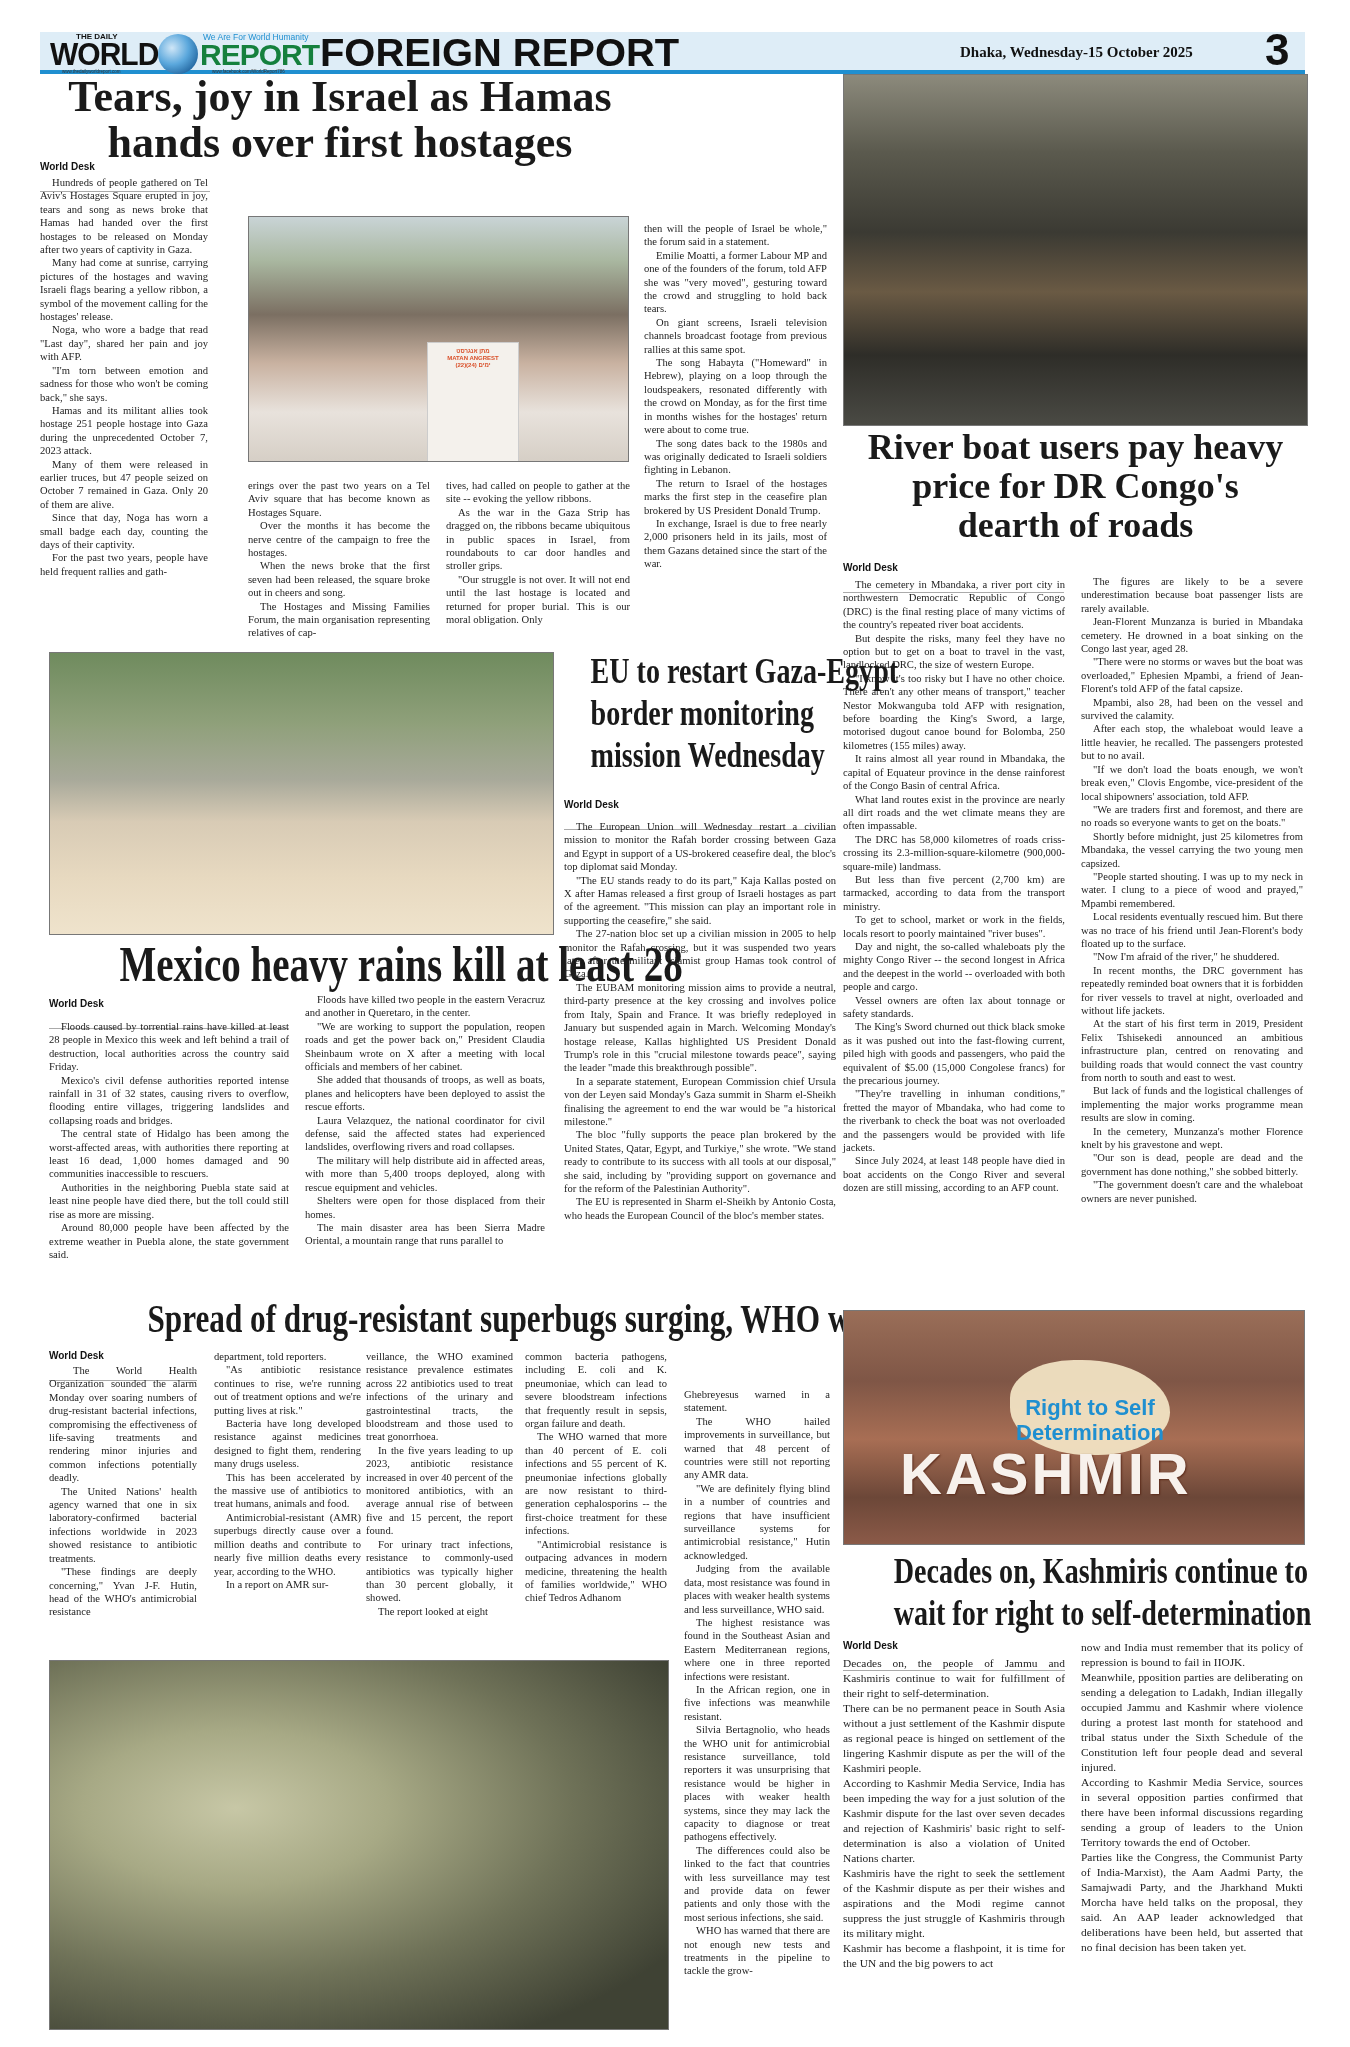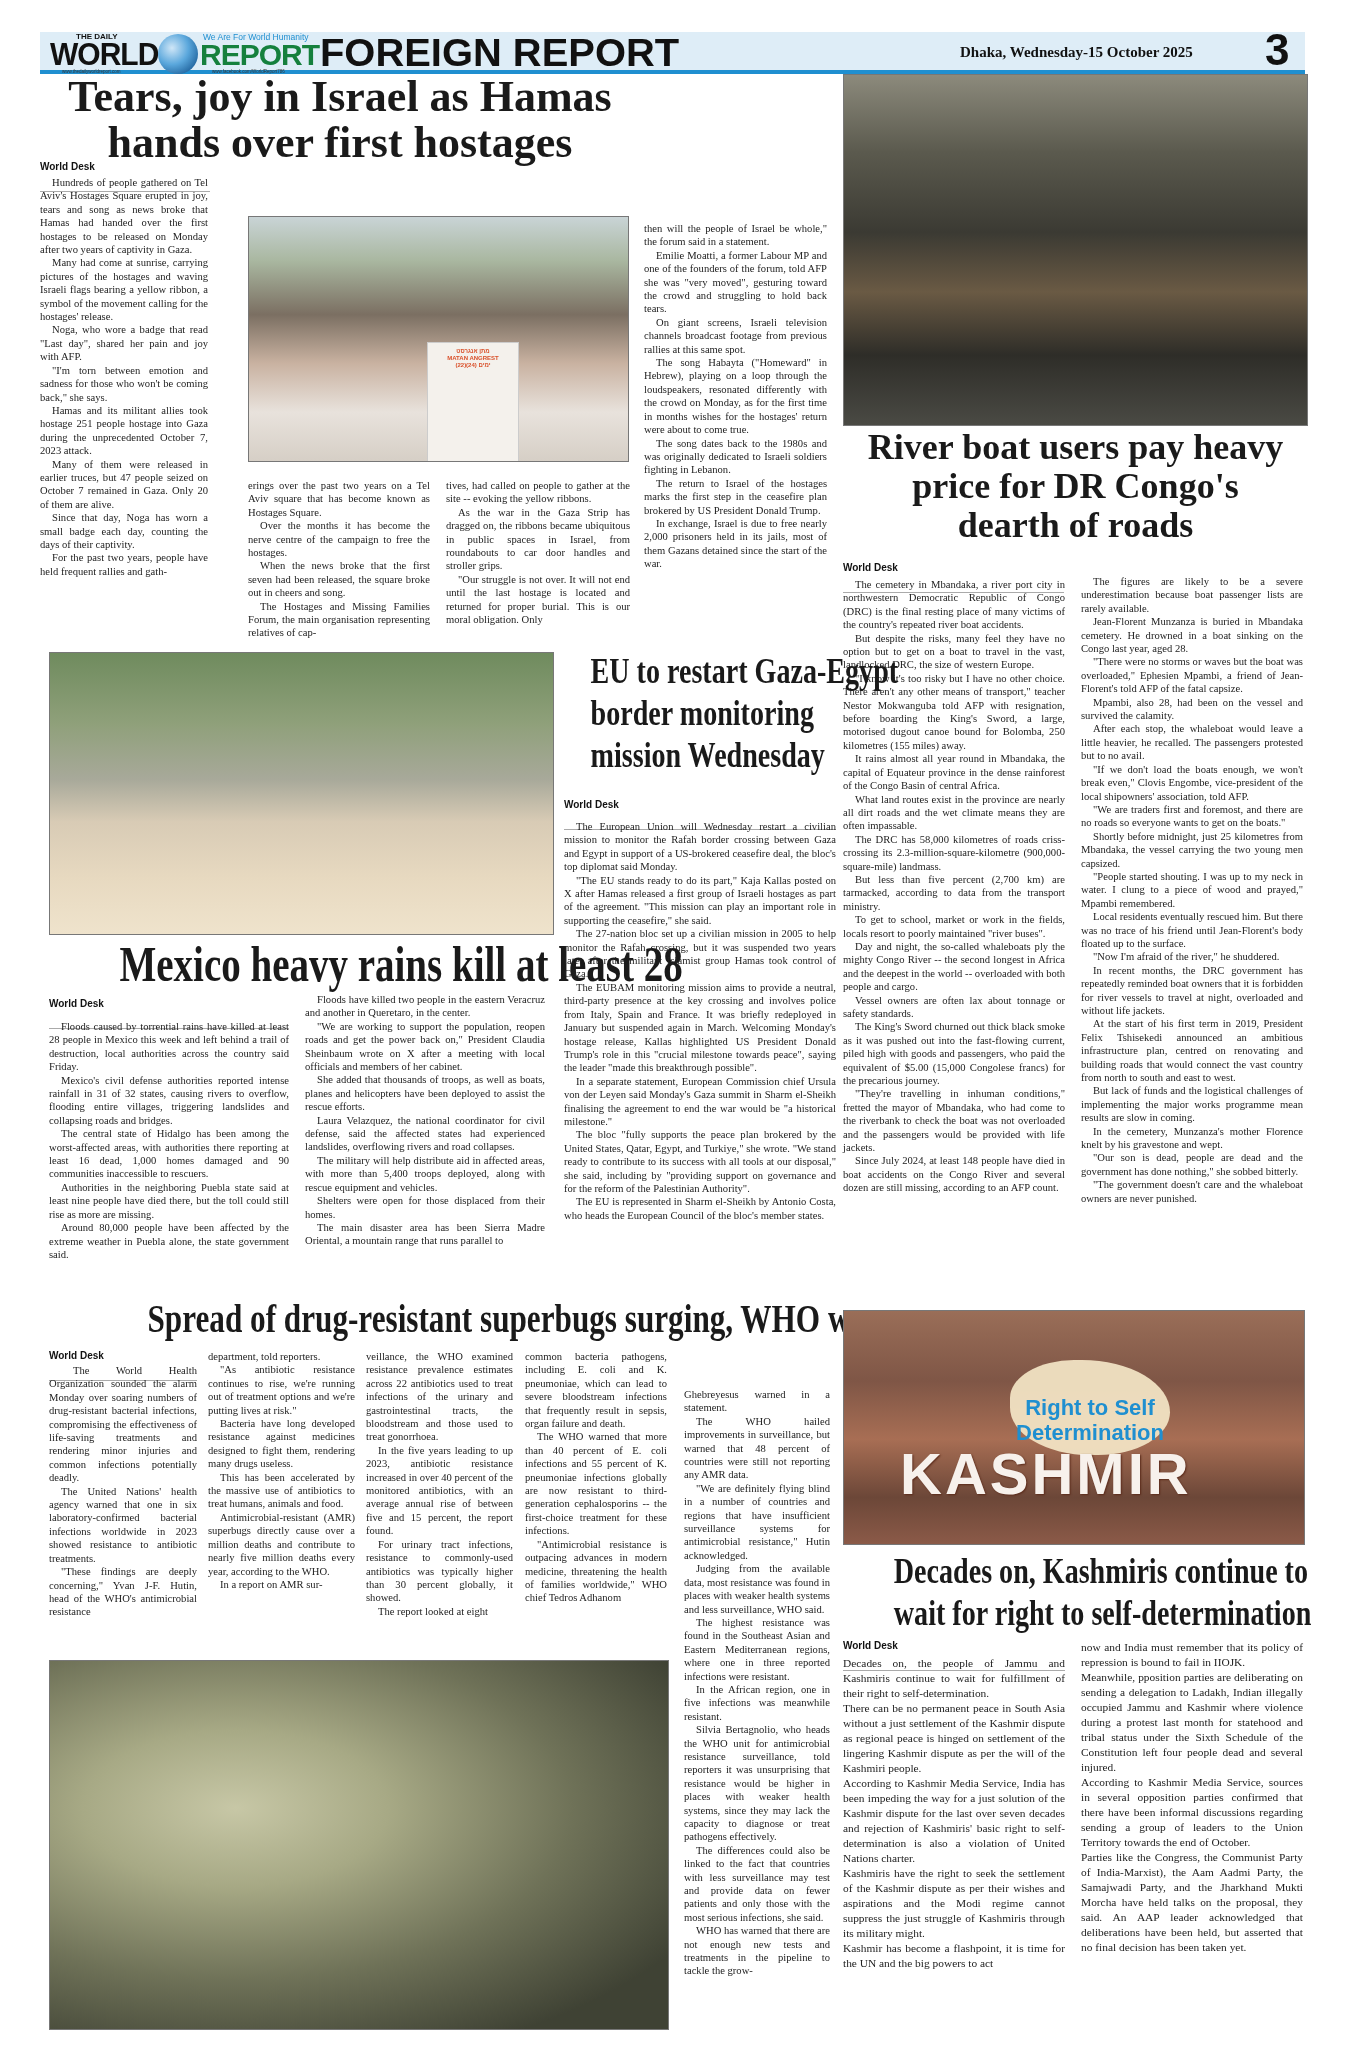--- a/index.html
+++ b/index.html
@@ -175,21 +175,21 @@
 
 <div class="abs" style="left:40px; top:1296px; width:800px; text-align:center;">
   <div class="condensed" style="font-size:40px; line-height:46px; display:inline-block;">Spread of drug-resistant superbugs surging, WHO warns</div>
 </div>
 <div class="abs desk" style="left:49px; top:1350px; width:148px;">World Desk</div>
 <div class="abs col" style="left:49px; top:1364px; width:148px;">
   <p style="text-indent:24px">The World Health Organization sounded the alarm Monday over soaring numbers of drug-resistant bacterial infections, compromising the effectiveness of life-saving treatments and rendering minor injuries and common infections potentially deadly.</p>
     <p>The United Nations' health agency warned that one in six laboratory-confirmed bacterial infections worldwide in 2023 showed resistance to antibiotic treatments.</p>
     <p>"These findings are deeply concerning," Yvan J-F. Hutin, head of the WHO's antimicrobial resistance</p>
 </div>
-<div class="abs col" style="left:208px; top:1350px; width:147px;">
+<div class="abs col" style="left:214px; top:1350px; width:147px;">
   <p style="text-indent:0">department, told reporters.</p>
     <p>"As antibiotic resistance continues to rise, we're running out of treatment options and we're putting lives at risk."</p>
     <p>Bacteria have long developed resistance against medicines designed to fight them, rendering many drugs useless.</p>
     <p>This has been accelerated by the massive use of antibiotics to treat humans, animals and food.</p>
     <p>Antimicrobial-resistant (AMR) superbugs directly cause over a million deaths and contribute to nearly five million deaths every year, according to the WHO.</p>
     <p>In a report on AMR sur-</p>
 </div>
 <div class="abs col" style="left:366px; top:1350px; width:147px;">
   <p style="text-indent:0">veillance, the WHO examined resistance prevalence estimates across 22 antibiotics used to treat infections of the urinary and gastrointestinal tracts, the bloodstream and those used to treat gonorrhoea.</p>
     <p>In the five years leading to up 2023, antibiotic resistance increased in over 40 percent of the monitored antibiotics, with an average annual rise of between five and 15 percent, the report found.</p>

